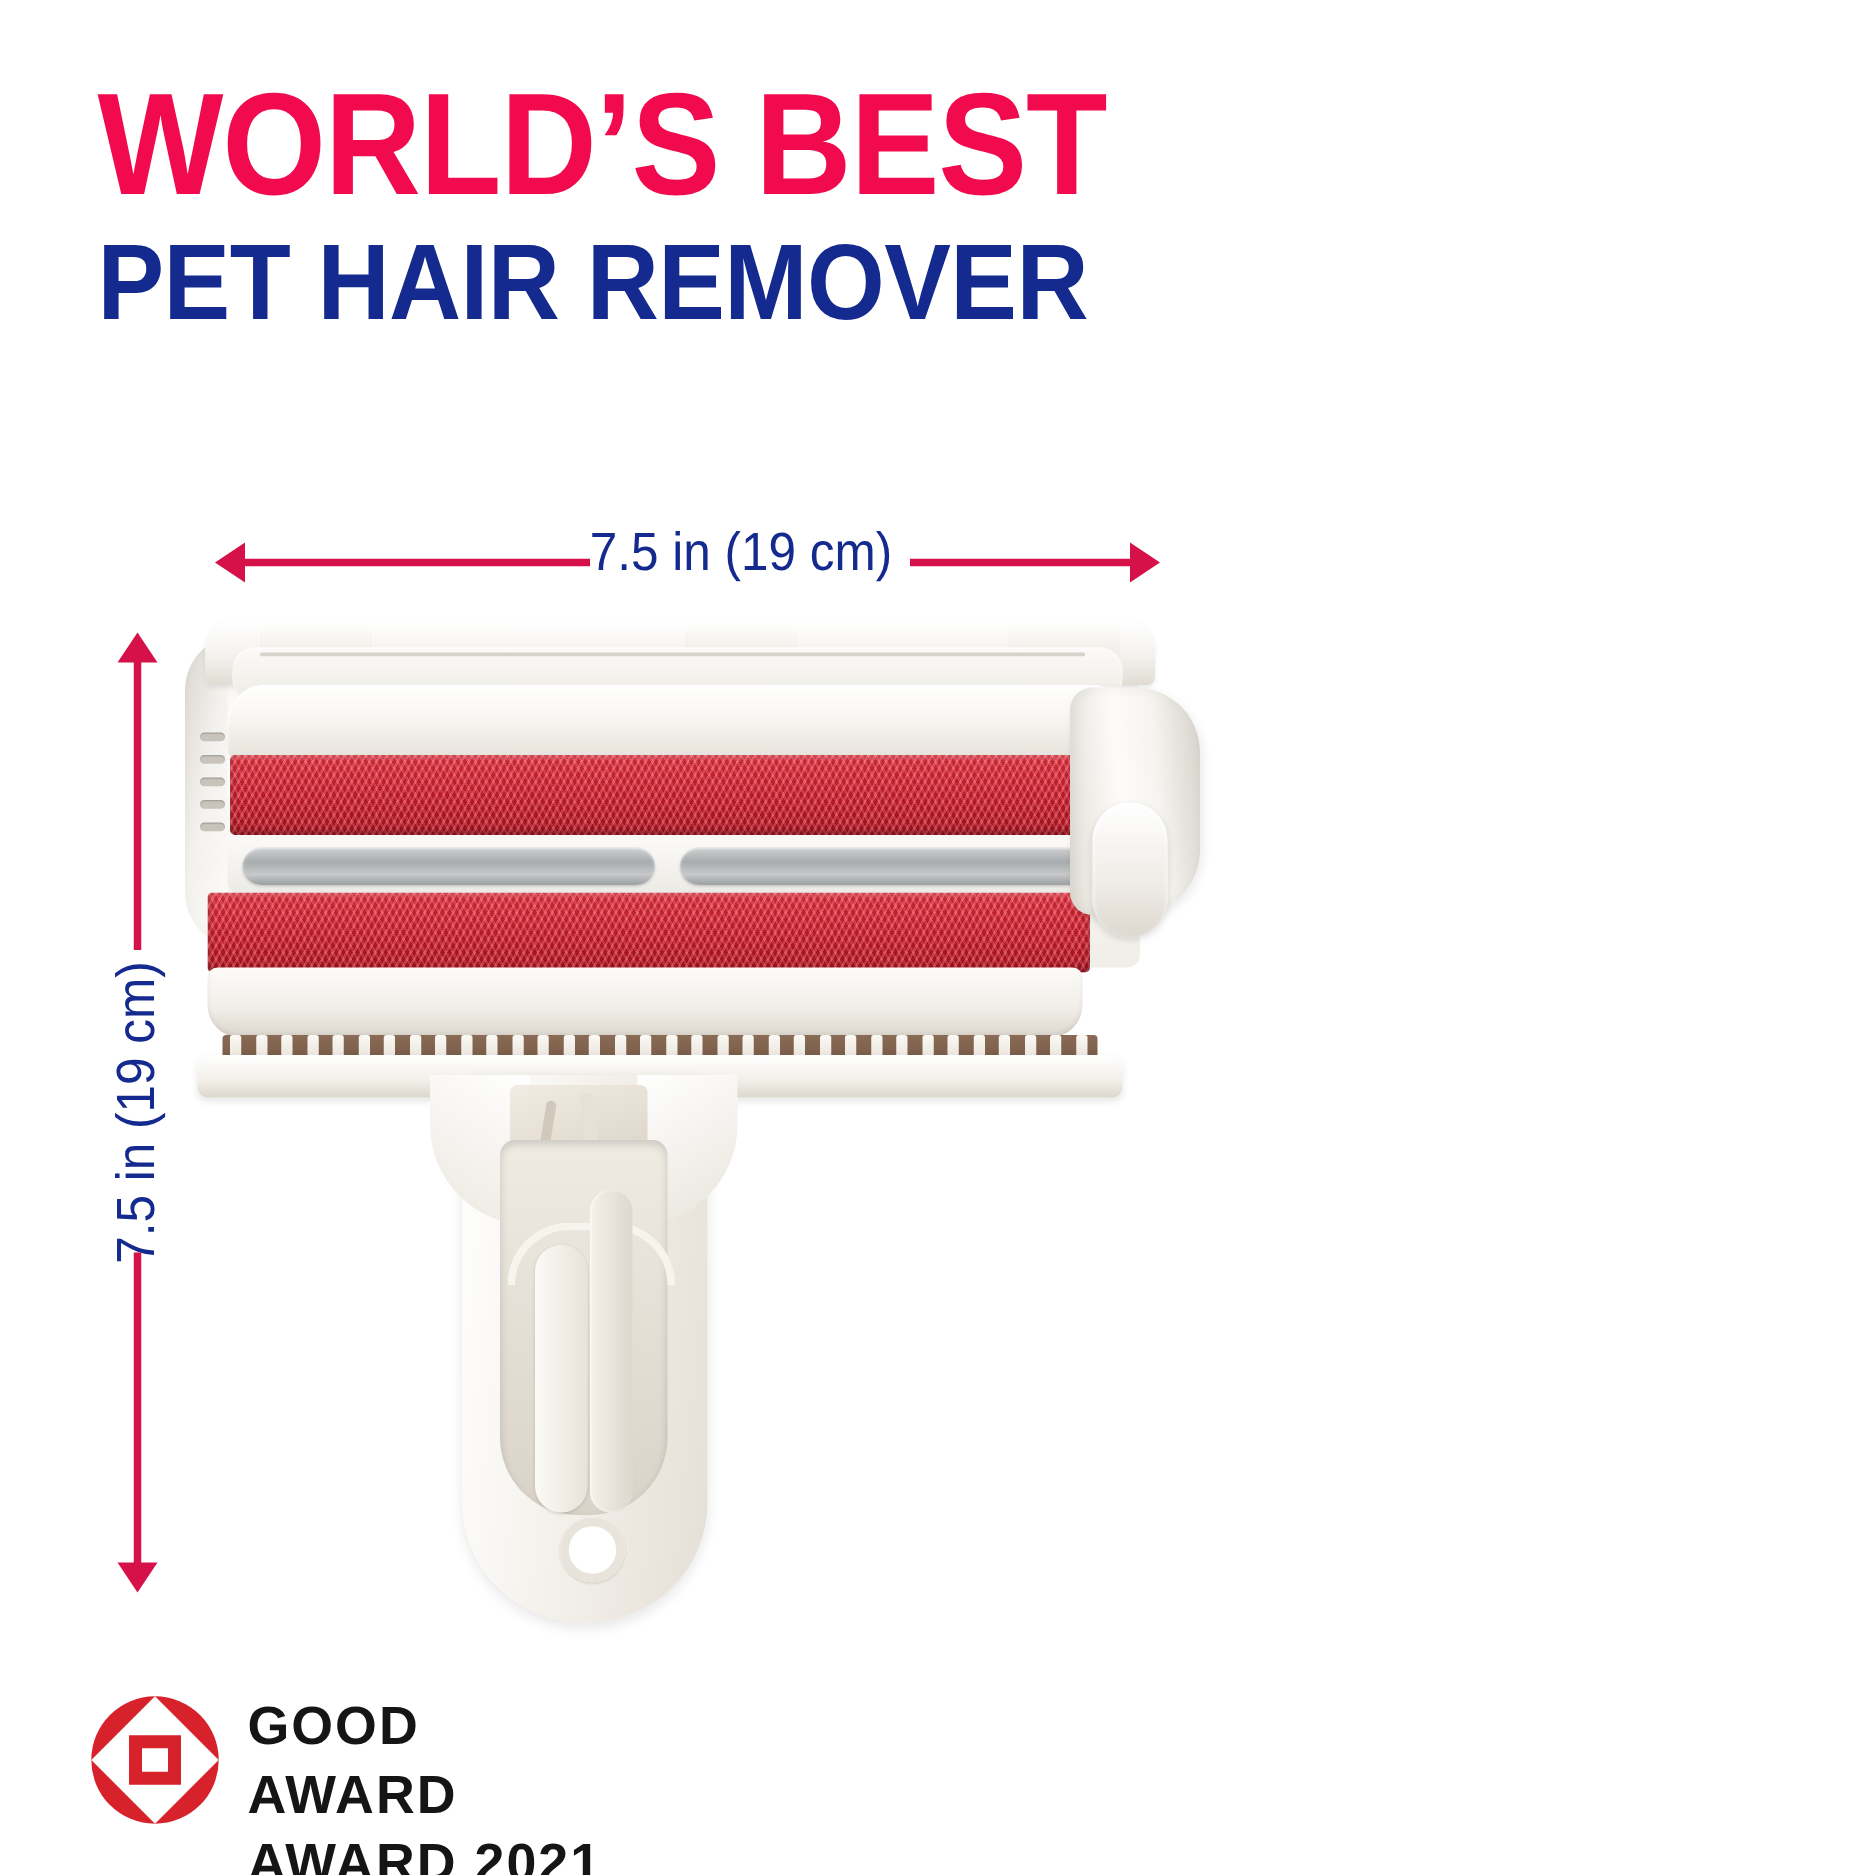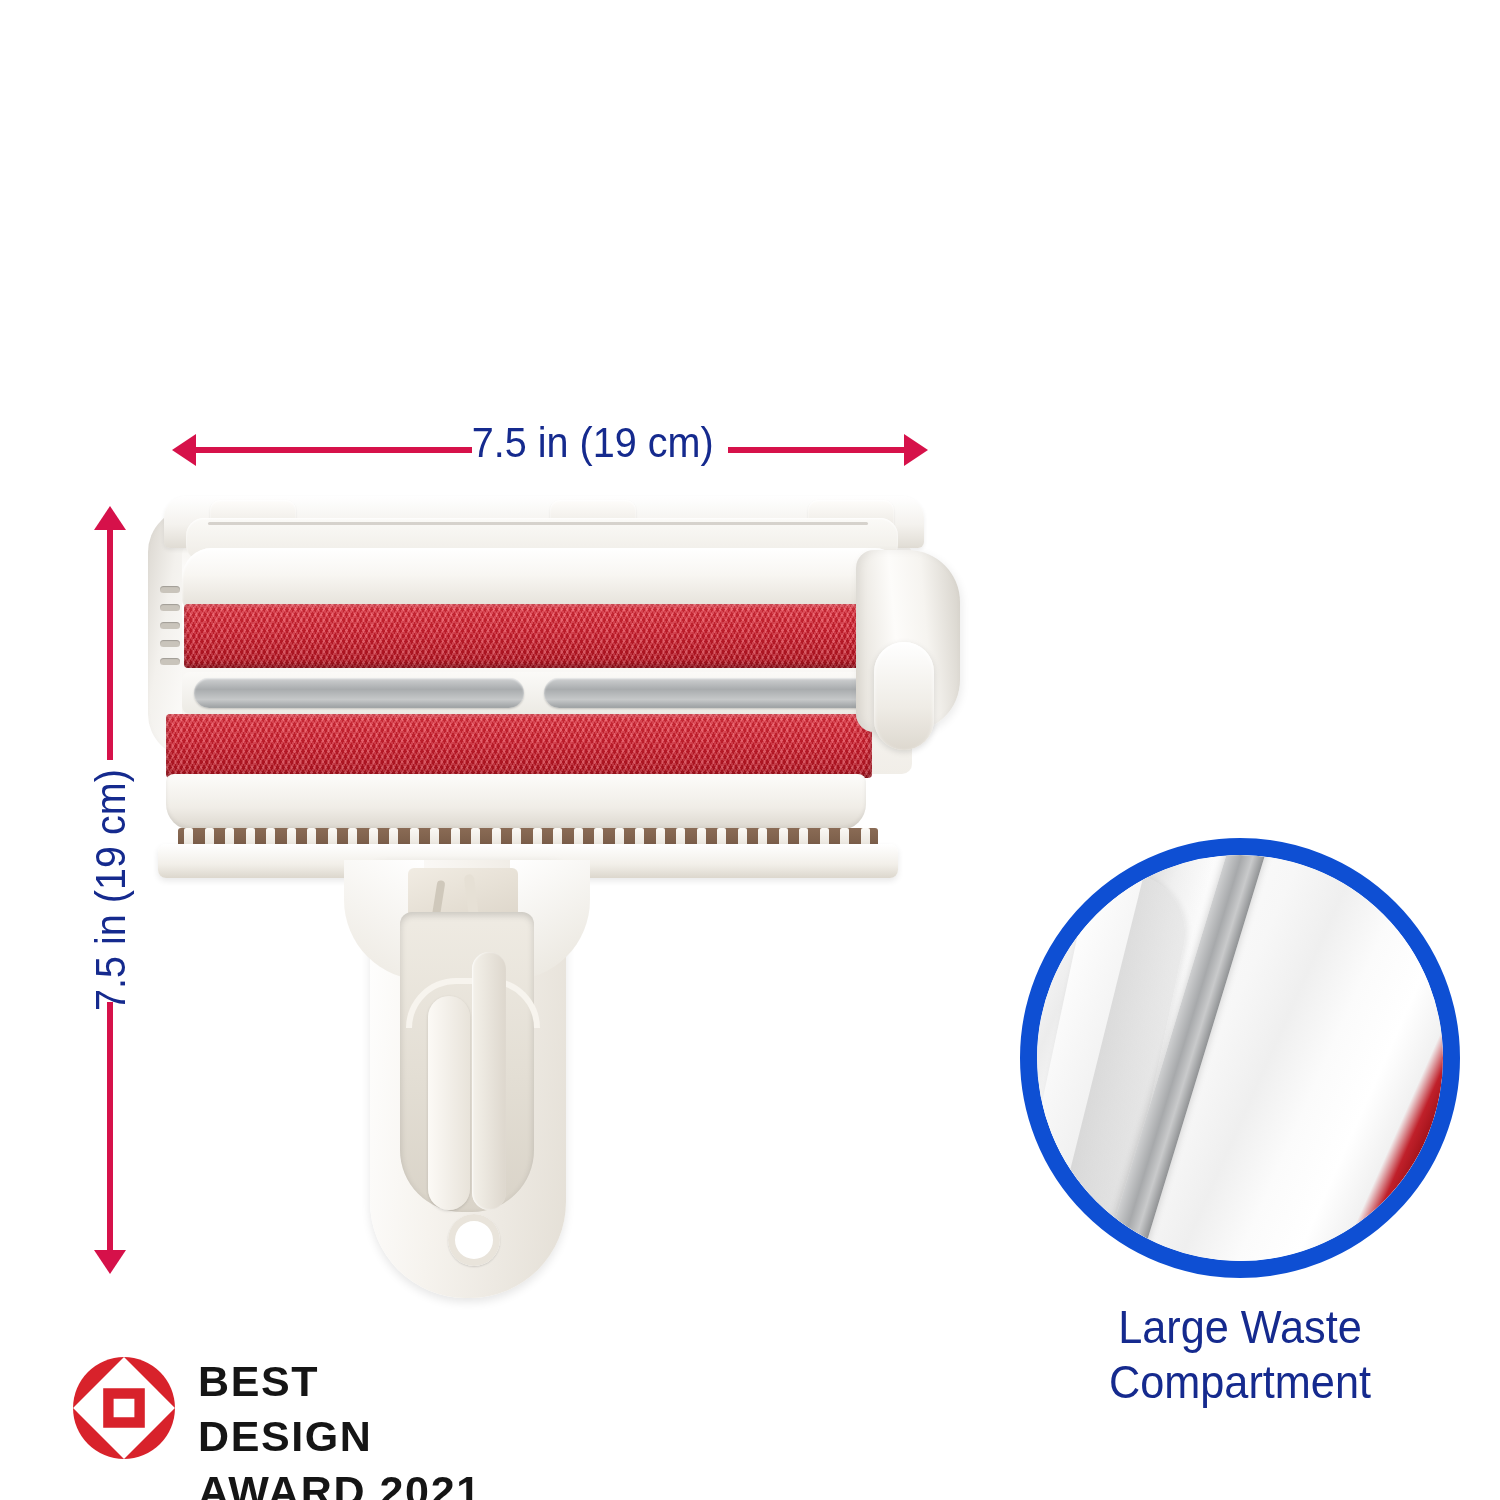--- a/index.html
+++ b/index.html
@@ -237,20 +237,24 @@
   .gmark{position:absolute;left:0;top:4px;width:104px;height:104px;}
   .award-text{position:absolute;left:126px;top:2px;
     font-weight:bold;font-size:43px;line-height:1.28;color:#151515;
     letter-spacing:1.6px;font-family:"Liberation Sans", sans-serif;}
 </style>
 </head>
 <body>
 
 <div id="stage">
 
+  <div class="headline">
+    <div class="hl-line1">WORLD’S BEST</div>
+    <div class="hl-line2">PET HAIR REMOVER</div>
+  </div>
 
   <div class="dim-h">
     <div class="head l"></div>
     <div class="bar left"></div>
     <div class="lbl">7.5 in (19 cm)</div>
     <div class="bar right"></div>
     <div class="head r"></div>
   </div>
 
   <div class="dim-v">
@@ -344,39 +348,28 @@
       <div class="innards"></div>
       <div class="cavity"></div>
       <div class="arc"></div>
       <div class="rib2"></div>
       <div class="rib"></div>
       <div class="hole"></div>
     </div>
   </div>
 
 
-  <div class="callout" style="left:1020px;top:838px;width:440px;">
-    <div class="circle" style="width:440px;height:440px;">
-      <div class="inner">
-        <div class="wastepic"></div>
-        <div class="waste-lip"></div>
-        <div class="waste-shadow"></div>
-        <div class="waste-ridge"></div>
-      </div>
-    </div>
-    <div class="callout-label" style="top:462px;">Large Waste Compartment</div>
-  </div>
 
   <div class="award">
     <div class="gmark">
       <svg viewBox="0 0 100 100" width="104" height="104" aria-hidden="true">
         <circle cx="50" cy="50" r="49" fill="#D8222B"></circle>
         <rect x="50" y="1" width="69.3" height="69.3" transform="rotate(45 50 1)" fill="#ffffff"></rect>
         <path d="M70 31 L70 69 L50 69 L50 59 L60 59 L60 41 L40 41 L40 59 L50 59 L50 69 L30 69 L30 31 Z" fill="#D8222B"></path>
       </svg>
     </div>
     <div class="award-text">
-      <div>BEST DESIGN</div>
+      <div>GOOD AWARD</div>
       <div>AWARD 2021</div>
     </div>
   </div>
 
 </div>
 
 </body></html>

